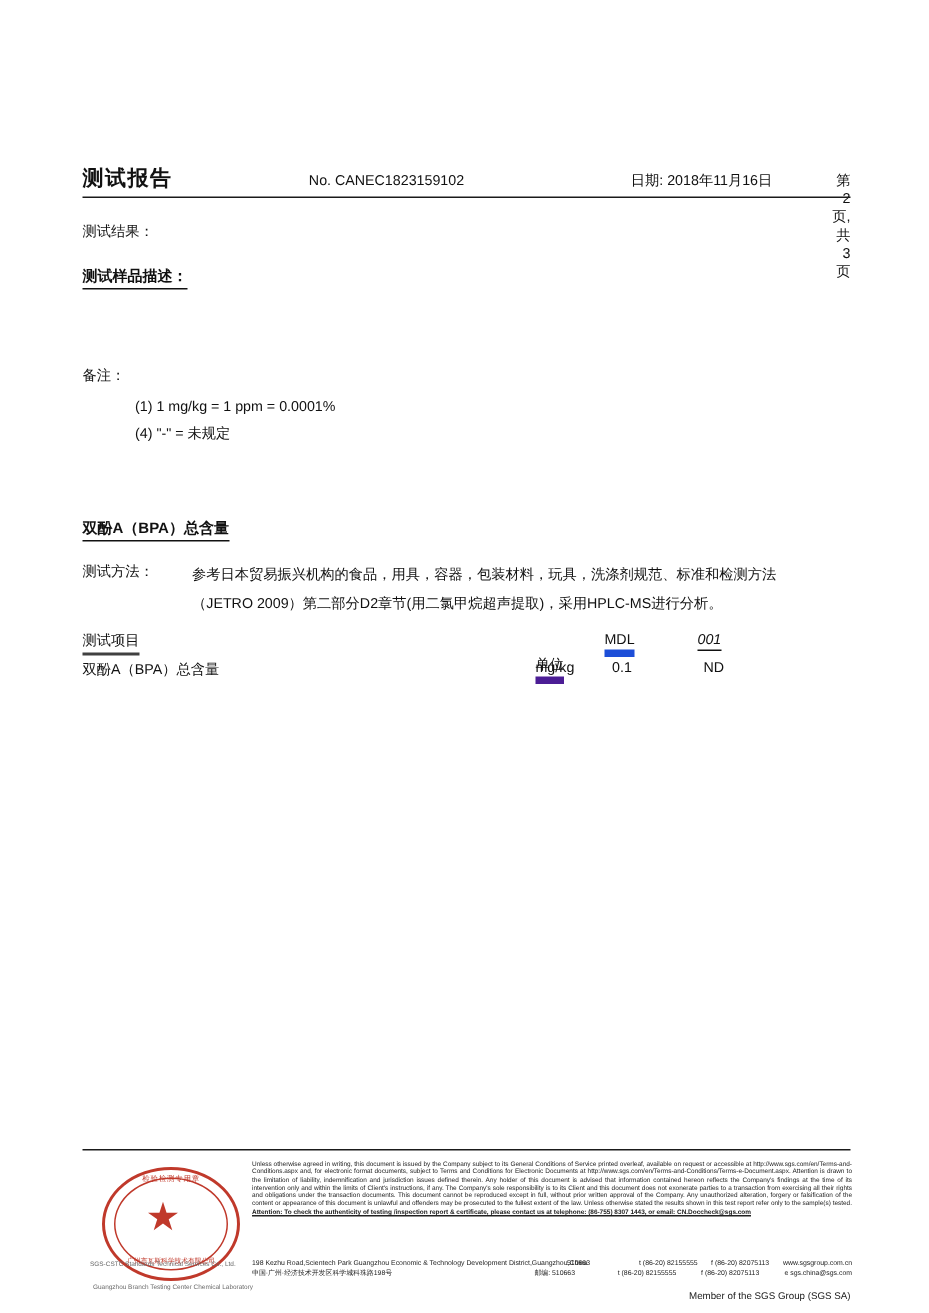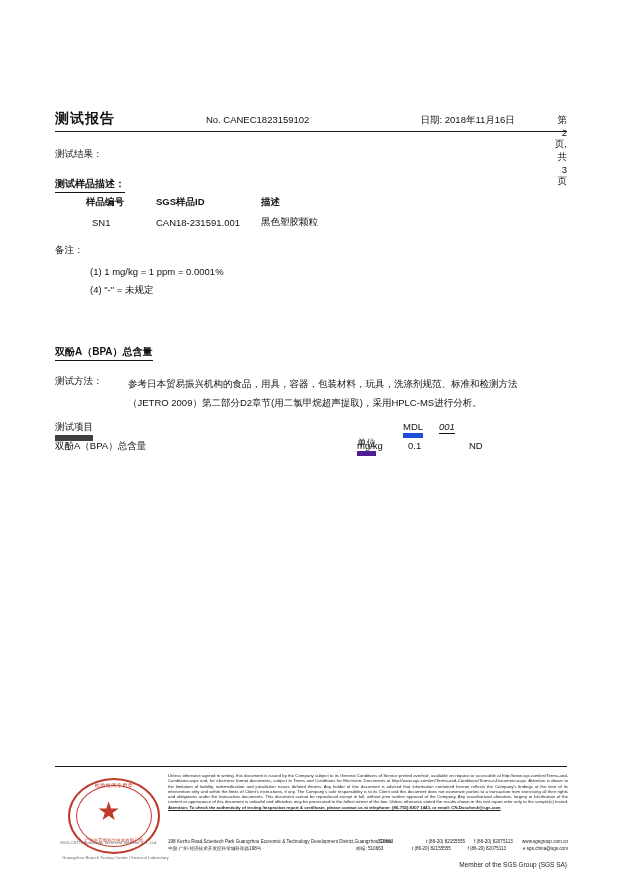--- a/index.html
+++ b/index.html
@@ -177,40 +177,40 @@
     top: 421px;
     width: 512px;
     font-size: 9.5px;
     color: #111;
   }
   .res-head .lbl {
     position: absolute;
     left: 0;
     top: 0;
     font-weight: normal;
-    border-bottom: 6px solid #404040;
+    border-bottom: 2px solid #404040;
     padding-bottom: 1px;
   }
   .res-head .unit {
     position: absolute;
     left: 302px;
     top: 16px;
     border-bottom: 5px solid #4c1d95;
     padding-bottom: 1px;
   }
   .res-head .mdl {
     position: absolute;
     left: 348px;
     top: 0;
     border-bottom: 5px solid #1d4ed8;
     padding-bottom: 1px;
   }
   .res-head .smp {
     position: absolute;
-    left: 384px;
+    left: 410px;
     top: 0;
     font-style: italic;
     border-bottom: 1px solid #111;
     padding-bottom: 1px;
   }
   .res-row {
     position: absolute;
     left: 55px;
     top: 440px;
     width: 512px;
@@ -363,36 +363,20 @@
     <div class="doc-no">No. CANEC1823159102</div>
     <div class="doc-date">日期: 2018年11月16日</div>
     <div class="doc-page">第2页,共3页</div>
   </div>
   <div class="hrule-top"></div>
 
   <div class="t" style="left:55px; top:148px;">测试结果：</div>
 
   <div class="u-head" style="left:55px; top:177px;">测试样品描述：</div>
 
-  <table class="sample-table">
-    <thead>
-      <tr>
-        <th class="col-sn">样品编号</th>
-        <th class="col-id">SGS样品ID</th>
-        <th class="col-desc">描述</th>
-      </tr>
-    </thead>
-    <tbody>
-      <tr>
-        <td class="c-sn">SN1</td>
-        <td>CAN18-231591.001</td>
-        <td>黑色塑胶颗粒</td>
-      </tr>
-    </tbody>
-  </table>
 
   <div class="t" style="left:55px; top:244px;">备注：</div>
   <div class="notes">
     <div>(1) 1 mg/kg = 1 ppm = 0.0001%</div>
     <div>(4) "-" = 未规定</div>
   </div>
 
   <div class="u-head" style="left:55px; top:345px;">双酚A（BPA）总含量</div>
 
   <div class="method-label">测试方法：</div>

